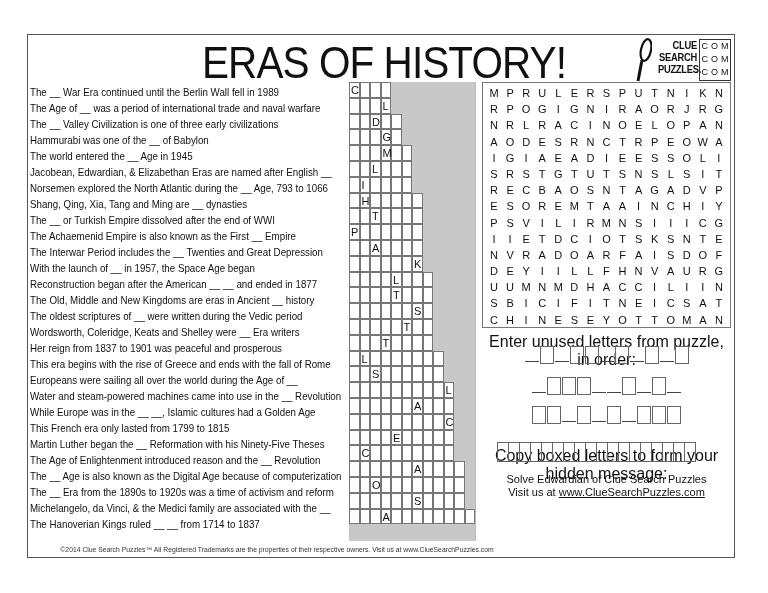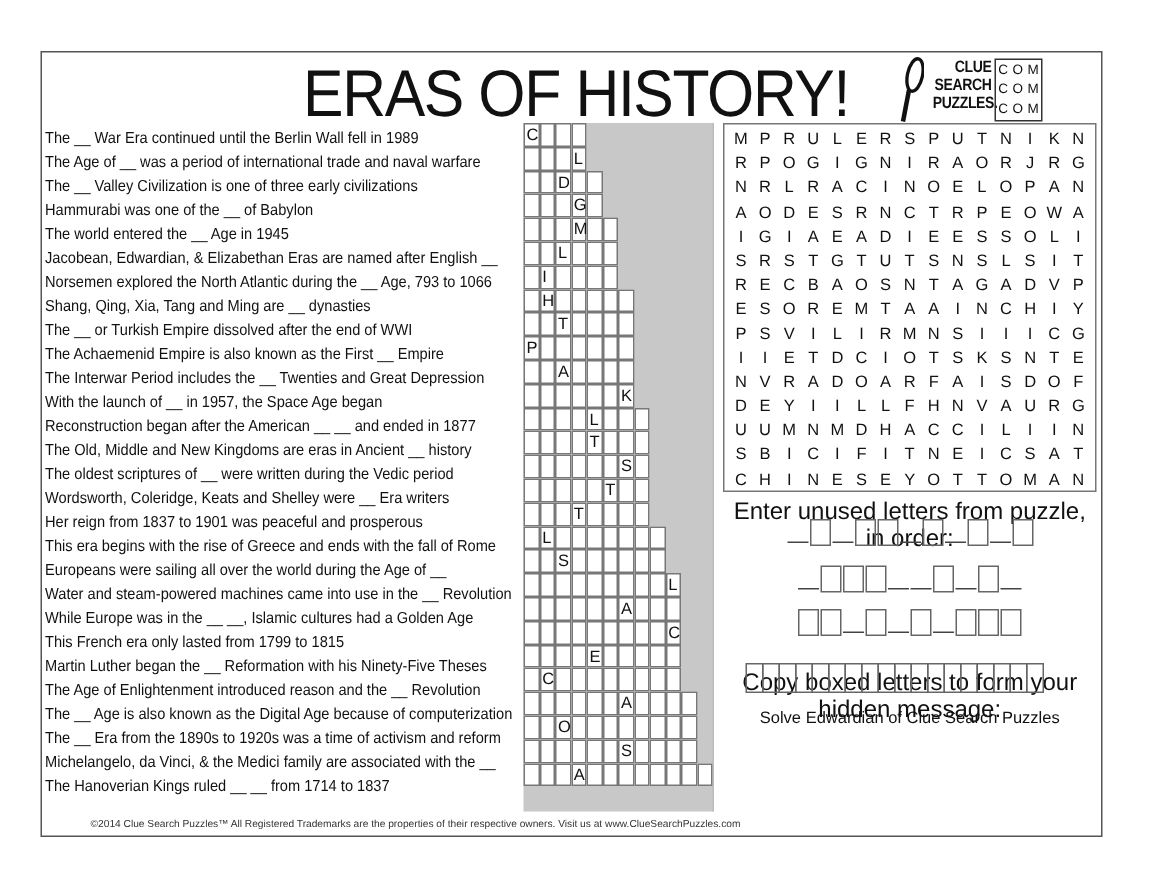--- a/index.html
+++ b/index.html
@@ -1,19 +1,19 @@
 <!DOCTYPE html>
 <html><head>
 <meta charset="utf-8">
 <style>
   html, body { margin:0; padding:0; background:#fff; }
   body { width:768px; height:593px; position:relative; font-family:"Liberation Sans", sans-serif; color:#111; overflow:hidden; }
   .frame { position:absolute; left:27px; top:34px; width:708px; height:524px; border:1.5px solid #555; box-sizing:border-box; }
   .title { position:absolute; left:0; top:38px; width:768px; text-align:center; font-size:44px; font-family:"Liberation Sans", sans-serif; letter-spacing:-1px; transform:scaleX(0.92); }
-  .logo { position:absolute; left:600px; top:38px; width:96px; height:44px; }
+  .logo { position:absolute; left:636px; top:38px; width:96px; height:44px; }
   .logo .mag { position:absolute; left:0; top:0; width:16px; height:44px; }
   .logo .words { position:absolute; left:15px; top:1px; font-size:11px; font-weight:bold; line-height:12px; text-align:right; width:46px; transform:scaleX(0.85); transform-origin:right top; }
   .logo .words div { letter-spacing:-0.3px; }
   .logo .com { position:absolute; left:63px; top:1px; width:30px; height:40px; border:1px solid #333; font-size:9px; line-height:13px; }
   .logo .com .r { display:flex; justify-content:space-around; }
   .clues { position:absolute; left:30px; top:84px; width:300px; }
   .clue { font-size:10.6px; height:16px; line-height:16px; white-space:nowrap; transform:scaleX(0.92); transform-origin:left center; }
   .grid { position:absolute; left:349px; top:82px; }
   .gbg { position:absolute; left:349px; top:82px; width:126px; height:459px; background:#c8c8c8; border-right:1px solid #bbb; }
   .grow { display:flex; height:15.8px; }
@@ -697,15 +697,16 @@
     <div class="mb"></div>
     <div class="mb"></div>
     <div class="mb"></div>
     <div class="mb"></div>
     <div class="mb"></div>
     <div class="mb"></div>
   </div>
 
 <div class="promo">
   <div>Solve Edwardian of Clue Search Puzzles</div>
+  <div><span>Visit us at </span><a>www.ClueSearchPuzzles.com</a></div>
 </div>
 
 <div class="footer">©2014 Clue Search Puzzles™ All Registered Trademarks are the properties of their respective owners. Visit us at www.ClueSearchPuzzles.com</div>
 
 </body></html>

